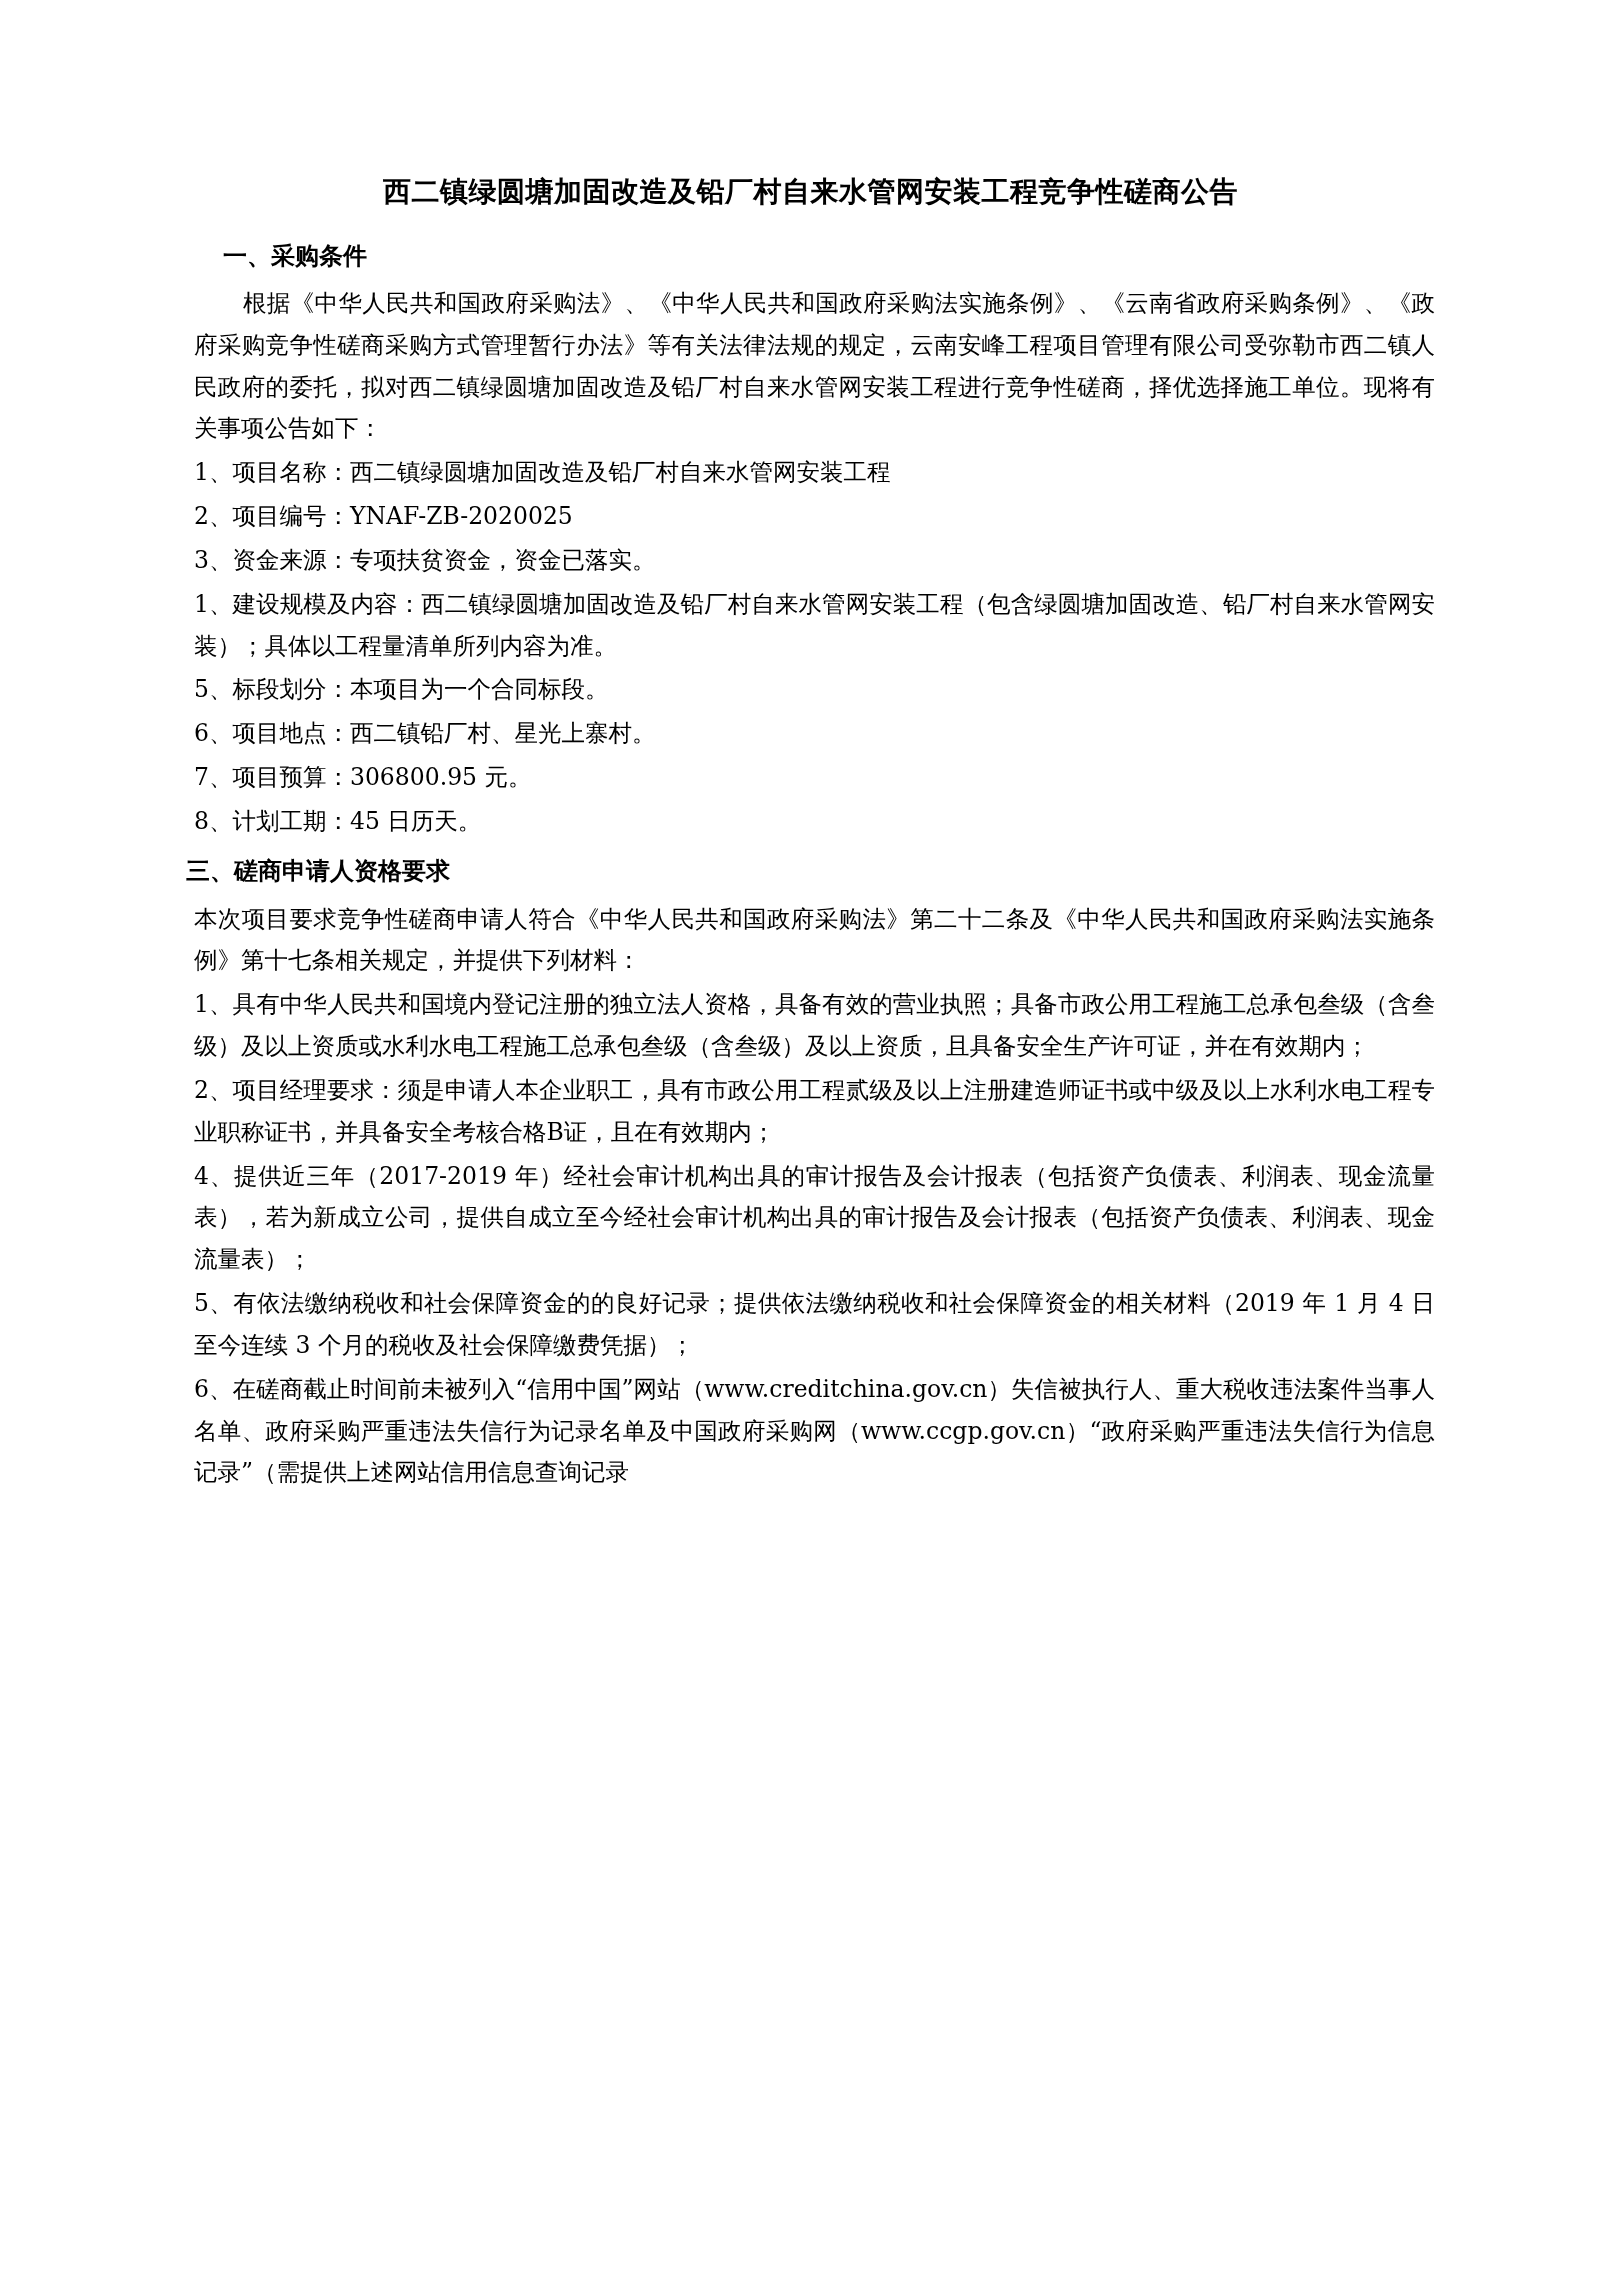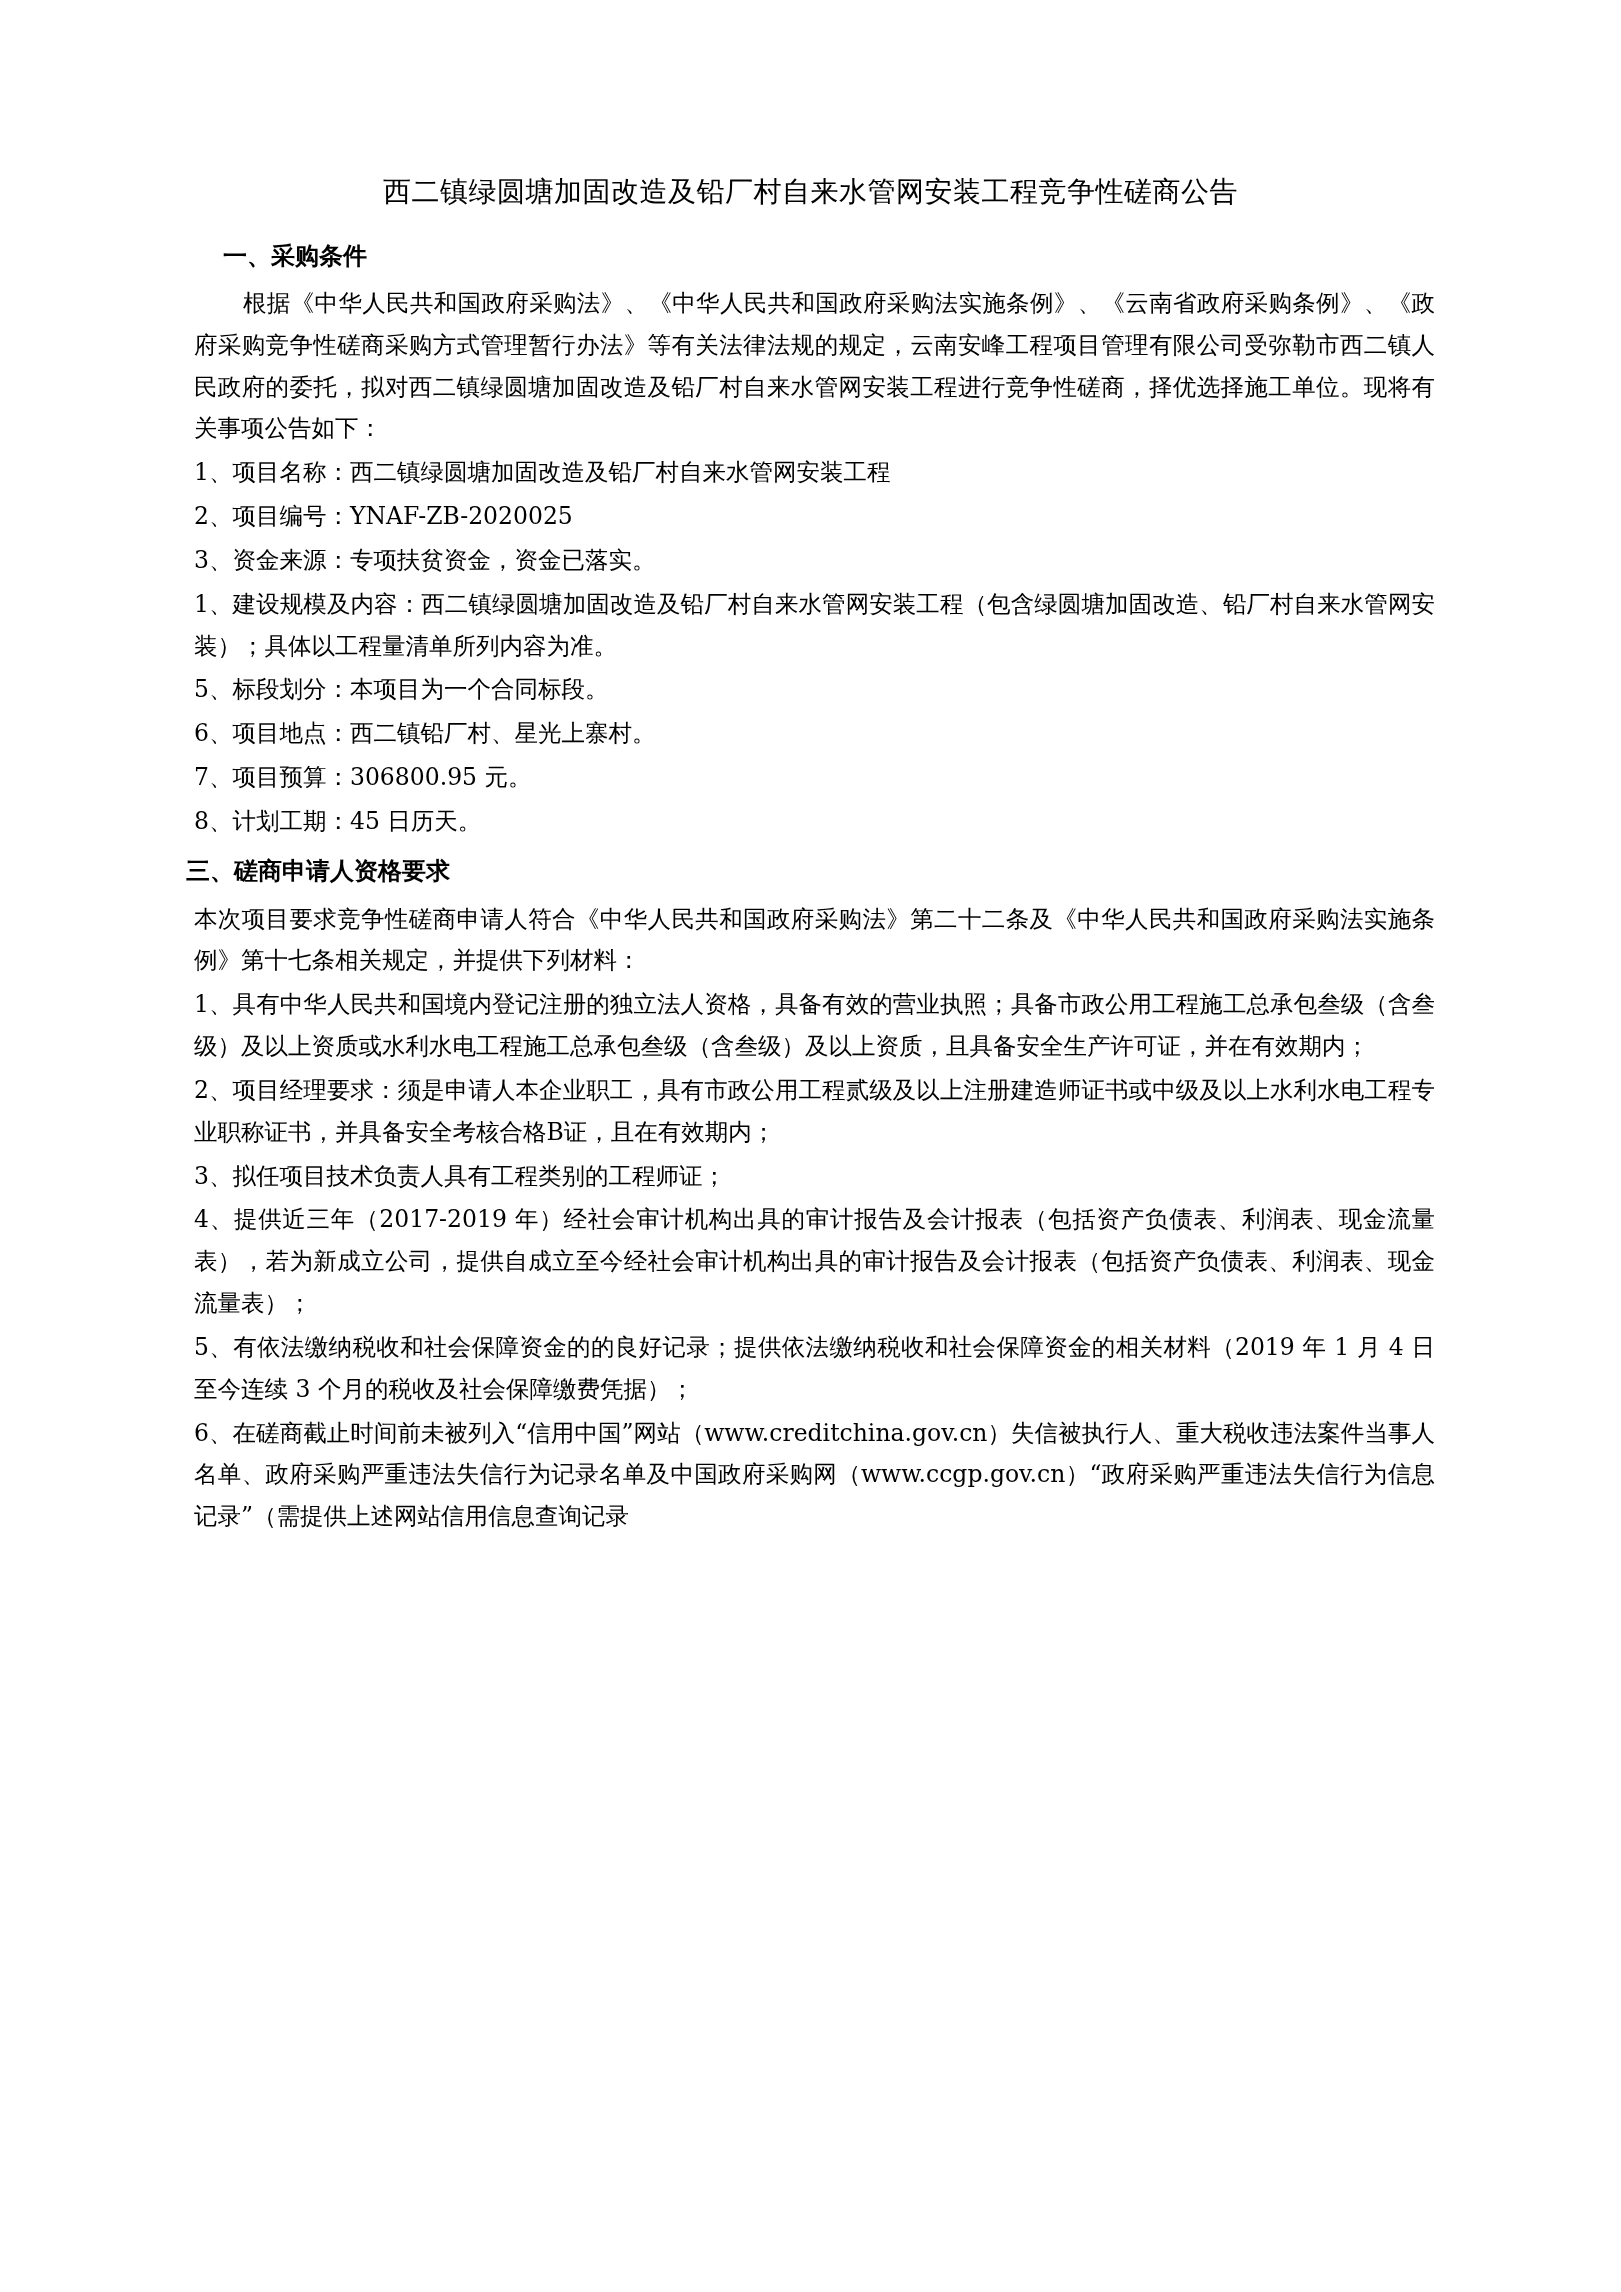--- a/index.html
+++ b/index.html
@@ -14,21 +14,21 @@
     position: relative;
     box-sizing: border-box;
     padding: 172px 186px 0 186px;
     font-family: "DejaVu Serif", "Liberation Serif", serif;
     color: #000000;
     overflow: hidden;
   }
   .doc-title {
     text-align: center;
     font-size: 28px;
-    font-weight: normal;
+    font-weight: bold;
     font-family: "DejaVu Sans", "Liberation Sans", sans-serif;
     letter-spacing: 0.5px;
     margin: 0 0 25.5px 0;
     line-height: 1.4;
   }
   .sec-head {
     font-size: 24px;
     font-weight: bold;
     font-family: "DejaVu Sans", "Liberation Sans", sans-serif;
     margin: 9.8px 0 7.8px 0;
@@ -64,19 +64,18 @@
   <p class="para">1、建设规模及内容：西二镇绿圆塘加固改造及铅厂村自来水管网安装工程（包含绿圆塘加固改造、铅厂村自来水管网安装）；具体以工程量清单所列内容为准。</p>
   <p class="para">5、标段划分：本项目为一个合同标段。</p>
   <p class="para">6、项目地点：西二镇铅厂村、星光上寨村。</p>
   <p class="para">7、项目预算：306800.95 元。</p>
   <p class="para">8、计划工期：45 日历天。</p>
 
   <div class="sec-head">三、磋商申请人资格要求</div>
   <p class="para">本次项目要求竞争性磋商申请人符合《中华人民共和国政府采购法》第二十二条及《中华人民共和国政府采购法实施条例》第十七条相关规定，并提供下列材料：</p>
   <p class="para">1、具有中华人民共和国境内登记注册的独立法人资格，具备有效的营业执照；具备市政公用工程施工总承包叁级（含叁级）及以上资质或水利水电工程施工总承包叁级（含叁级）及以上资质，且具备安全生产许可证，并在有效期内；</p>
   <p class="para">2、项目经理要求：须是申请人本企业职工，具有市政公用工程贰级及以上注册建造师证书或中级及以上水利水电工程专业职称证书，并具备安全考核合格B证，且在有效期内；</p>
-  <p class="para">3、拟任项目技术负责人具有工程类别的工程师证；</p>
   <p class="para">4、提供近三年（2017-2019 年）经社会审计机构出具的审计报告及会计报表（包括资产负债表、利润表、现金流量表），若为新成立公司，提供自成立至今经社会审计机构出具的审计报告及会计报表（包括资产负债表、利润表、现金流量表）；</p>
   <p class="para">5、有依法缴纳税收和社会保障资金的的良好记录；提供依法缴纳税收和社会保障资金的相关材料（2019 年 1 月 4 日至今连续 3 个月的税收及社会保障缴费凭据）；</p>
   <p class="para">6、在磋商截止时间前未被列入“信用中国”网站（www.creditchina.gov.cn）失信被执行人、重大税收违法案件当事人名单、政府采购严重违法失信行为记录名单及中国政府采购网（www.ccgp.gov.cn）“政府采购严重违法失信行为信息记录”（需提供上述网站信用信息查询记录</p>
 
 </div>
 
 
 </body></html>

